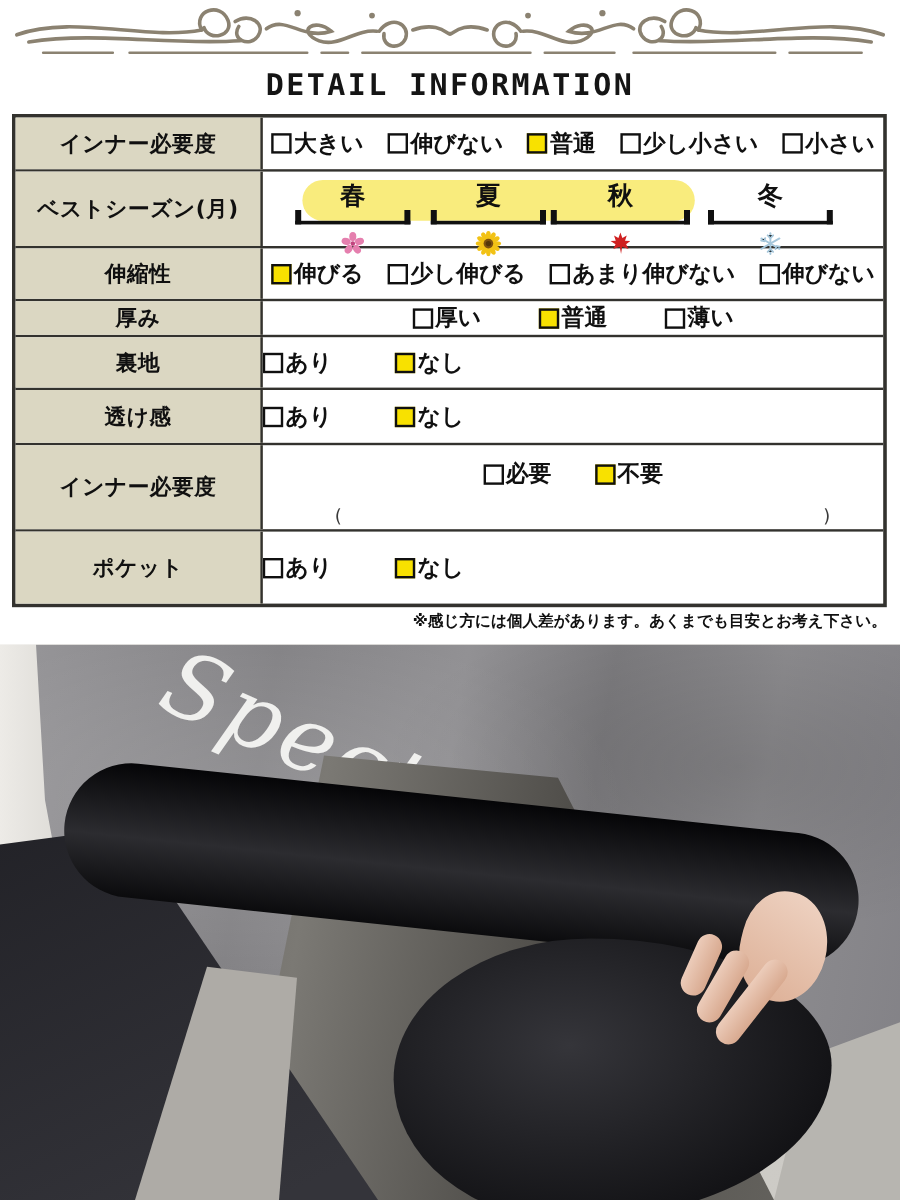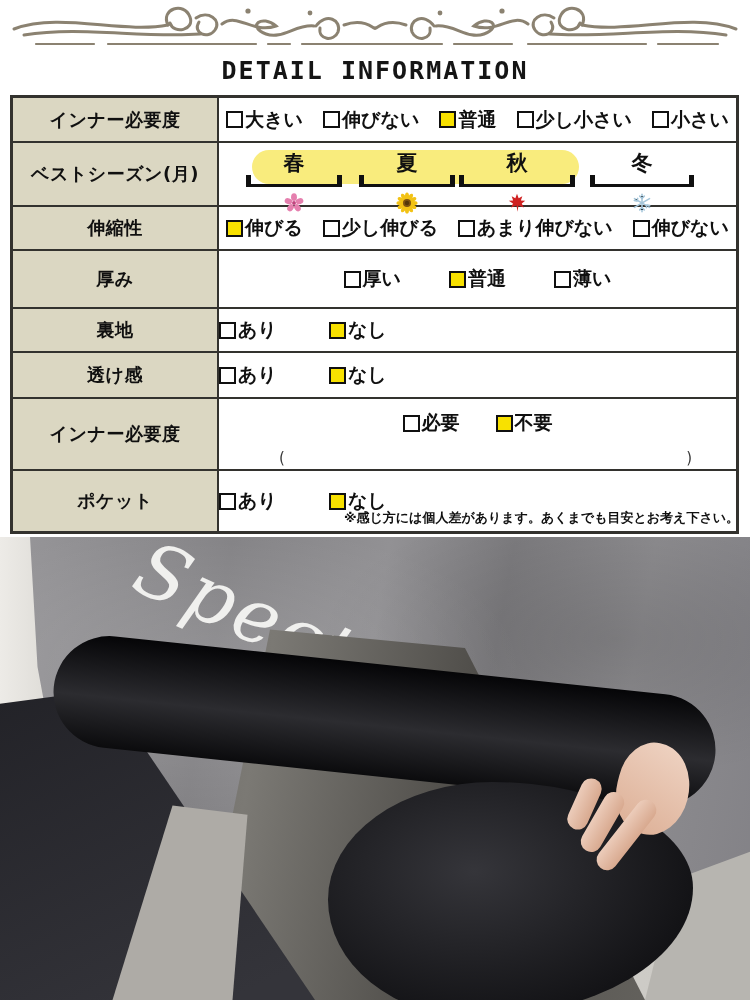--- a/index.html
+++ b/index.html
@@ -31,21 +31,21 @@
   .spread{justify-content:space-between;padding:0 7px;}
   .center3{justify-content:center;gap:48px;}
   .center2{gap:52px;}
   .opt{display:inline-flex;align-items:center;font-size:19px;font-weight:700;white-space:nowrap;}
   .cb{
     width:13px;height:13px;border:2.5px solid #101010;background:#ffffff;
     display:inline-block;margin-right:2px;flex:0 0 auto;
   }
   .cb.on{background:#f8e100;}
   
-  .r1{height:45px}.r2{height:64px}.r3{height:44px}.r4{height:58px}
+  .r1{height:45px}.r2{height:64px}.r3{height:44px}.r4{height:30px}
   .r5{height:44px}.r6{height:46px}.r7{height:72px}.r8{height:60px}
   
   .seasons-cell{position:relative;display:block;}
   .season-pill{
     position:absolute;left:33px;top:7px;width:327px;height:34px;
     background:#f9ec7d;border-radius:17px;
   }
   .season{position:absolute;top:9px;text-align:center;}
   .season-spring{left:27px;width:96px;}
   .season-summer{left:140px;width:96px;}

